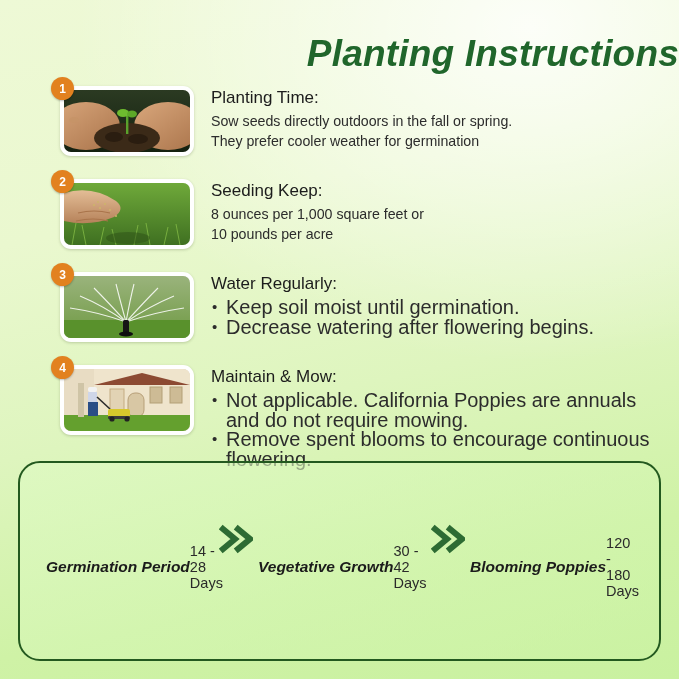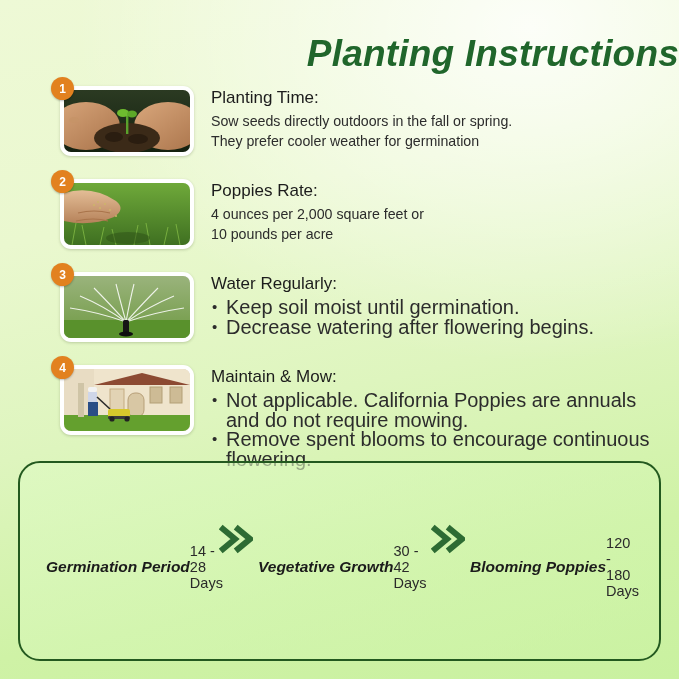--- a/index.html
+++ b/index.html
@@ -149,22 +149,22 @@
                   <circle cx="34" cy="19" r="1"></circle>
                   <circle cx="52" cy="33" r="1"></circle>
               </g>
               <ellipse cx="64" cy="55" rx="22" ry="6" fill="#2f5418" opacity=".55"></ellipse>
             </svg>
           </div>
         </div>
         <div class="badge">2</div>
       </div>
       <div class="txt">
-        <div class="step-title">Poppies Rate:</div>
-        <div class="line">4 ounces per 2,000 square feet or</div>
+        <div class="step-title">Seeding Keep:</div>
+        <div class="line">8 ounces per 1,000 square feet or</div>
         <div class="line">10 pounds per acre</div>
       </div>
     </div>
 
     <div class="step">
       <div class="thumbwrap">
         <div class="thumb">
           <div class="scene">
             <svg viewBox="0 0 126 62" width="126" height="62" preserveAspectRatio="none">
               <defs>

